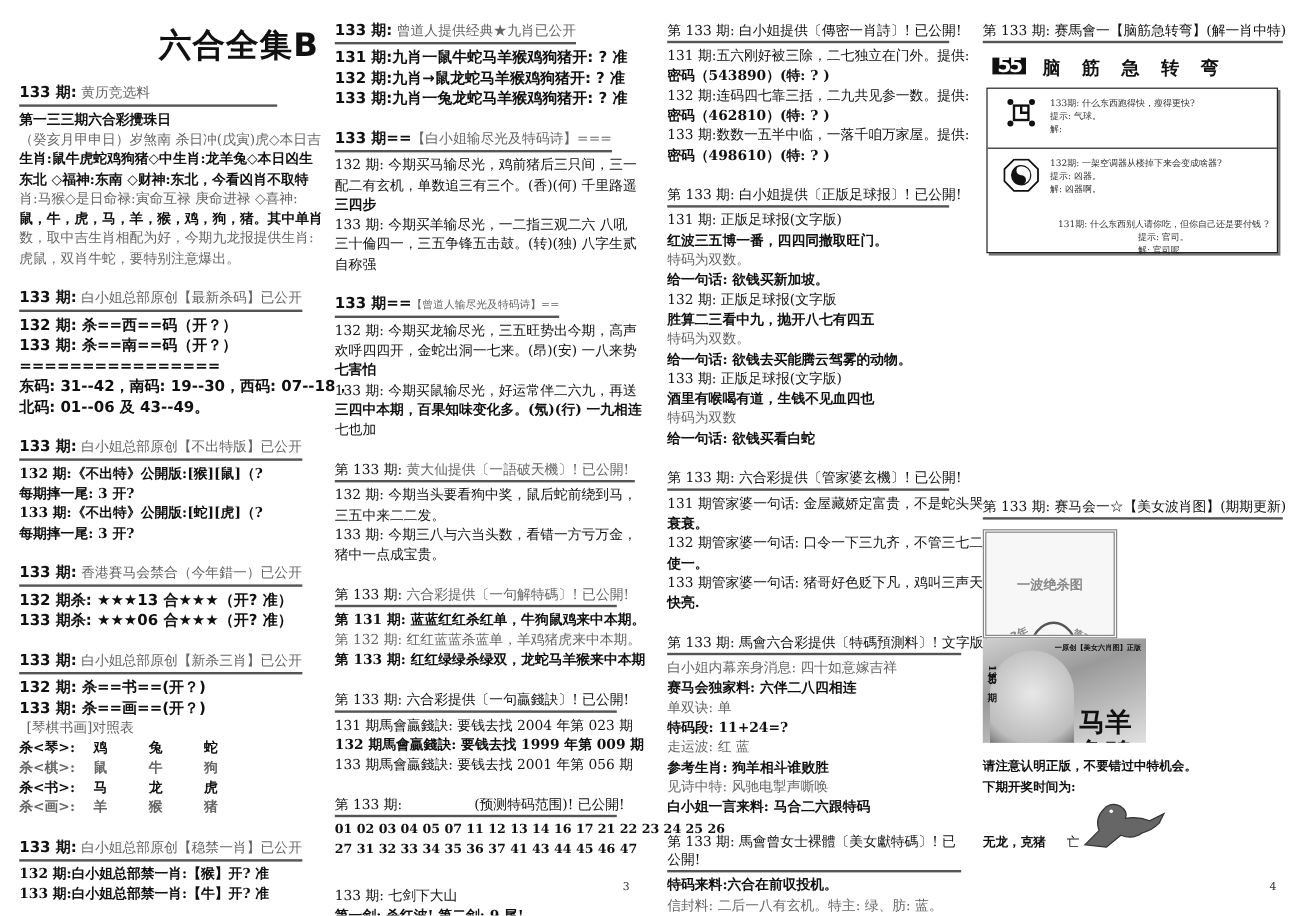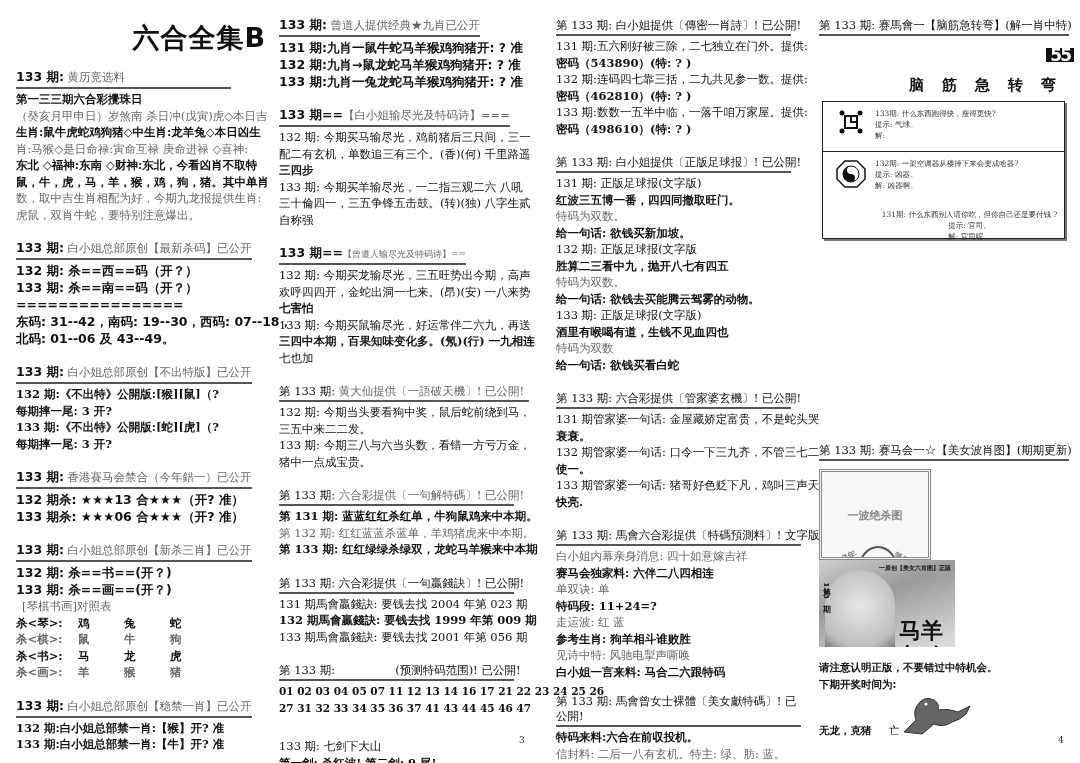--- a/index.html
+++ b/index.html
@@ -12,21 +12,21 @@
   .hdr { font-size: 11.5px; border-bottom: 2px solid #555; padding-bottom: 1px; margin-bottom: 2px; white-space: nowrap; display: inline-block; }
   .hdr b { font-family: "DejaVu Sans", sans-serif; font-size: 12.5px; }
   .ln { font-size: 11.5px; line-height: 16.5px; white-space: nowrap; }
   .lnb { font-size: 12.5px; line-height: 17px; white-space: nowrap; font-weight: bold; font-family: "DejaVu Sans", sans-serif; }
   .gray { color: #666; }
   .bold { font-weight: bold; }
   .tbl-row { display: flex; font-size: 11.5px; line-height: 16.5px; }
   .tbl-row span:first-child { width: 62px; }
   .tbl-row span { width: 46px; font-weight: bold; }
   .pgnum { position: absolute; font-size: 9px; color: #333; }
-  .riddle-title { display: flex; align-items: flex-end; gap: 14px; margin: 10px 0 6px 8px; flex-direction: column; }
+  .riddle-title { display: flex; align-items: flex-start; gap: 14px; margin: 10px 0 6px 8px; }
   .riddle-logo { font-family: "DejaVu Sans", sans-serif; font-weight: bold; font-size: 17px; letter-spacing: -2px; background: #111; color: #fff; padding: 0 4px; line-height: 14px; }
   .riddle-chars { font-family: "DejaVu Sans", sans-serif; font-size: 15px; letter-spacing: 18px; font-weight: bold; }
   .riddle-box { border: 1.5px solid #222; width: 243px; margin-left: 3px; box-shadow: 2px 2px 0 #777; }
   .riddle-cell { display: flex; border-bottom: 1.5px solid #222; padding: 6px 4px; font-size: 7.5px; line-height: 11px; color: #333; }
   .riddle-cell:last-child { border-bottom: none; }
   .riddle-icon { width: 48px; flex: 0 0 48px; display: flex; justify-content: center; padding-top: 2px; }
   .img-box { display: flex; width: 248px; height: 178px; margin-top: 6px; flex-direction: column; }
   .poster-left { width: 112px; height: 178px; border: 3px double #888; background: #f7f7f7; position: relative; overflow: hidden; }
   .poster-right { width: 136px; height: 178px; background: linear-gradient(160deg, #cfcfcf 0%, #9a9a9a 40%, #e0e0e0 100%); position: relative; overflow: hidden; }
   .poster-zodiac { position: absolute; right: 12px; top: 58px; font-family: "DejaVu Sans", sans-serif; font-weight: bold; font-size: 22px; line-height: 25px; color: #111; text-align: right; }
@@ -39,22 +39,22 @@
 <div class="page" style="left:0;width:540px;">
 
   <div class="col" style="left:16px;width:250px;">
     <div class="title-main">六合全集B</div>
 
     <div class="sec">
       <div class="hdr" style="width:215px;"><b>133 期:</b> <span class="gray">黄历竞选料</span></div>
       <div class="ln bold">第一三三期六合彩攪珠日</div>
       <div class="ln gray">（癸亥月甲申日）岁煞南  杀日冲(戊寅)虎◇本日吉</div>
       <div class="ln bold">生肖:鼠牛虎蛇鸡狗猪◇中生肖:龙羊兔◇本日凶生</div>
+      <div class="ln bold">东北 ◇福神:东南 ◇财神:东北，今看凶肖不取特</div>
       <div class="ln gray">肖:马猴◇是日命禄:寅命互禄 庚命进禄   ◇喜神:</div>
-      <div class="ln bold">东北 ◇福神:东南 ◇财神:东北，今看凶肖不取特</div>
       <div class="ln bold">鼠，牛，虎，马，羊，猴，鸡，狗，猪。其中单肖</div>
       <div class="ln gray">数，取中吉生肖相配为好，今期九龙报提供生肖:</div>
       <div class="ln gray">虎鼠，双肖牛蛇，要特别注意爆出。</div>
     </div>
 
     <div class="sec">
       <div class="hdr"><b>133 期:</b> <span class="gray">白小姐总部原创【最新杀码】已公开</span></div>
       <div class="lnb">132 期: 杀==西==码（开？）</div>
       <div class="lnb">133 期: 杀==南==码（开？）</div>
       <div class="lnb">================</div>

